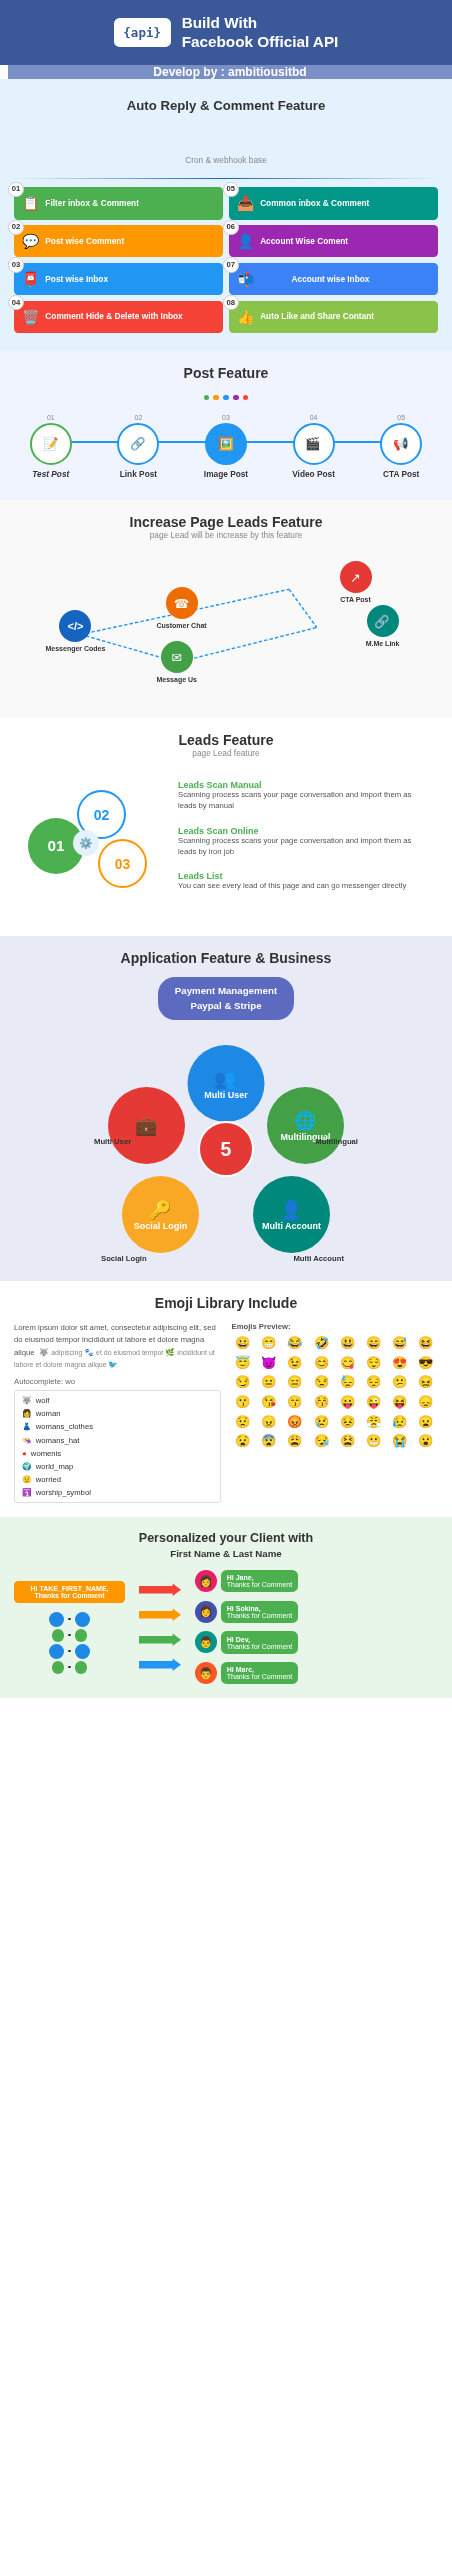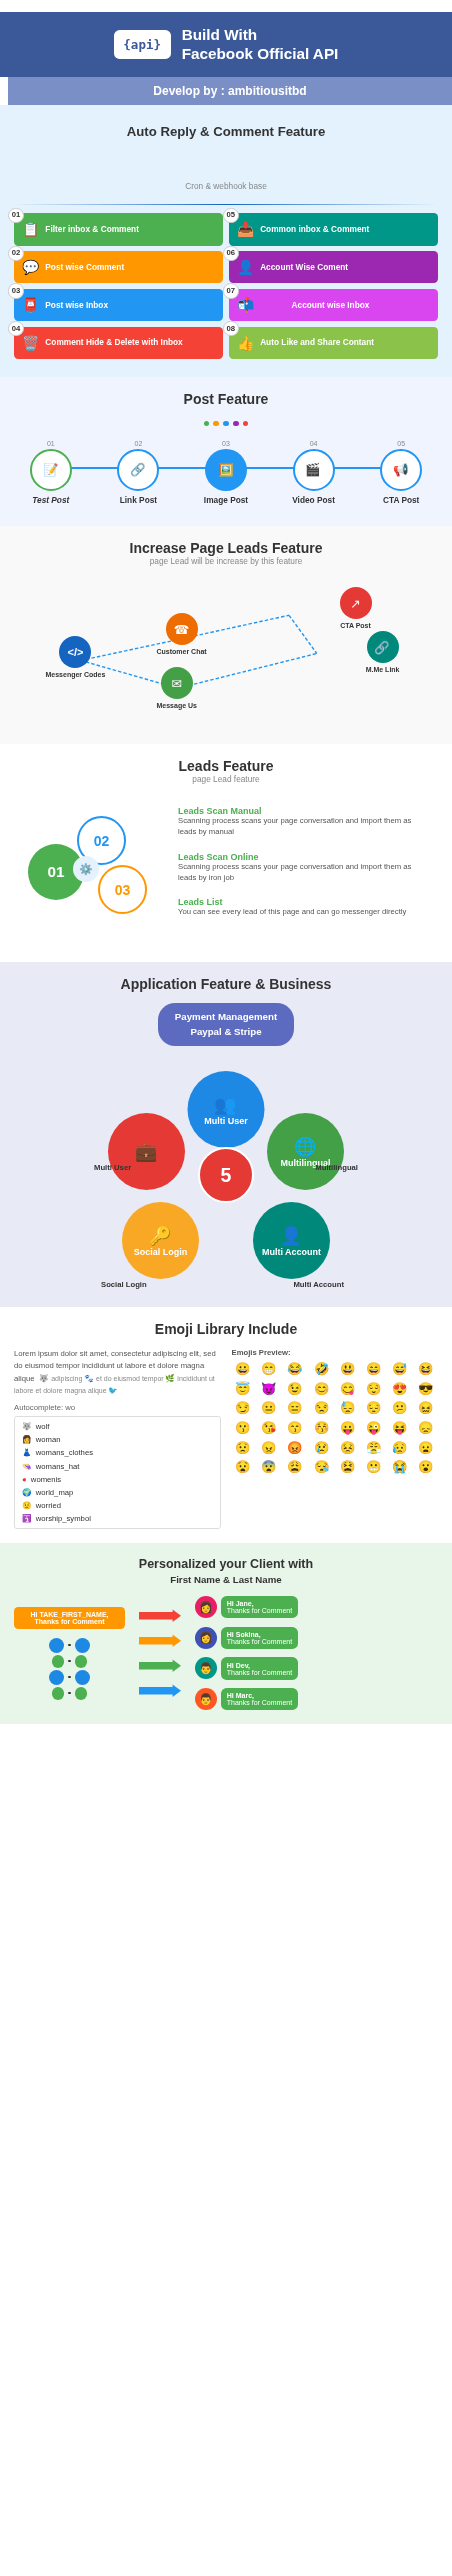--- a/index.html
+++ b/index.html
@@ -11,21 +11,20 @@
     }
 
     
     .header {
       background: #3b5998;
       display: flex;
       align-items: center;
       justify-content: center;
       padding: 12.5px 14px;
       gap: 11px;
-      margin-top: 12px;
     }
     .api-logo {
       background: #fff;
       color: #3b5998;
       font-weight: bold;
       font-size: 12.5px;
       padding: 7px 9.7px;
       border-radius: 5.6px;
       font-family: monospace;
     }
@@ -33,21 +32,20 @@
       color: #fff;
       font-size: 15.3px;
       font-weight: bold;
       line-height: 1.3;
     }
 
     
     .subheader {
       background: #7b8fc7;
       text-align: center;
-      padding: 7px;
       color: #fff;
       font-size: 12px;
       font-weight: bold;
       margin-left: 8px;
     }
 
     
     .section-title {
       text-align: center;
       padding: 12.5px 7px 2.8px;
@@ -298,21 +296,21 @@
       <span class="inbox-icon">👤</span>
       <span>Account Wise Coment</span>
     </div>
 
     <div class="inbox-item" style="background:#2196f3;">
       <span class="inbox-num">03</span>
       <span class="inbox-icon">📮</span>
       <span>Post wise Inbox</span>
     </div>
 
-    <div class="inbox-item" style="background:#d946ef;gap:37px;">
+    <div class="inbox-item" style="background:#3b82f6;gap:37px;">
       <span class="inbox-num">07</span>
       <span class="inbox-icon">📬</span>
       <span>Account wise Inbox</span>
     </div>
 
     <div class="inbox-item" style="background:#f44336;">
       <span class="inbox-num">04</span>
       <span class="inbox-icon">🗑️</span>
       <span>Comment Hide &amp; Delete with Inbox</span>
     </div>

